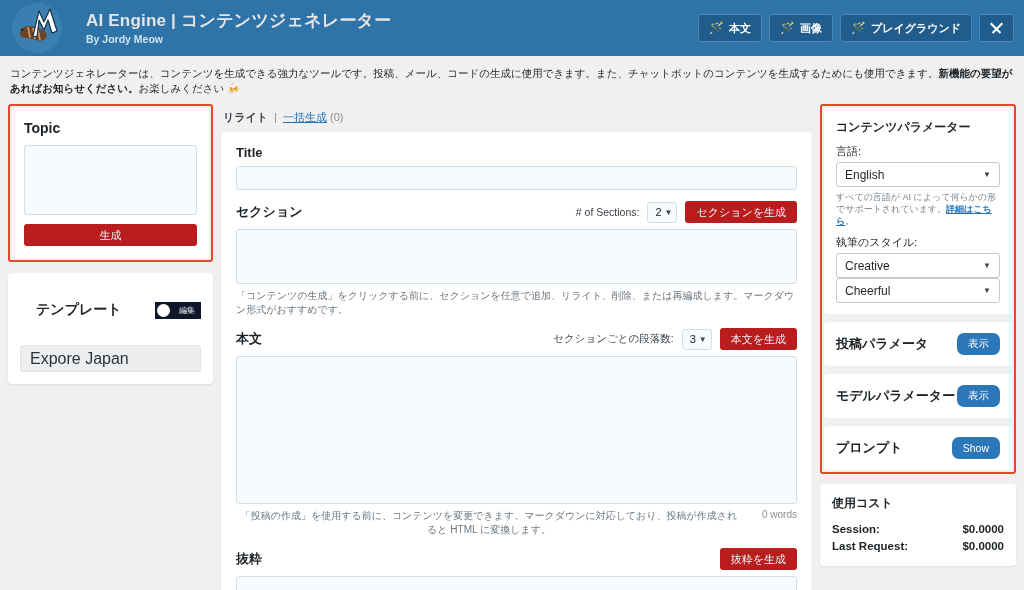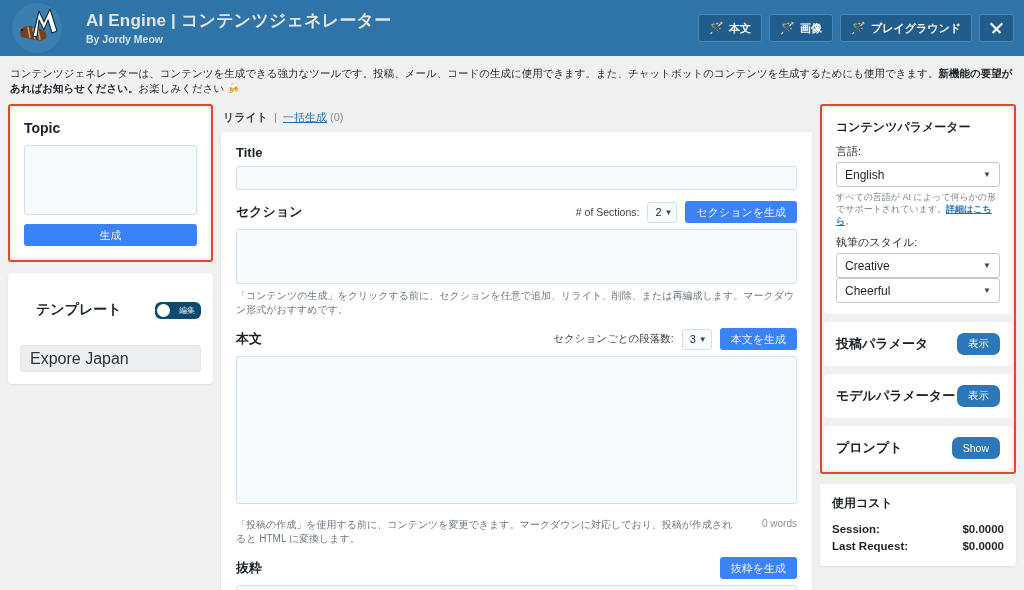--- a/index.html
+++ b/index.html
@@ -103,33 +103,33 @@
   }
   textarea.ta { line-height:16px; }
   .ta-topic { height:70px; }
   .ta-sections { height:55px; }
   .ta-body { height:148px; }
   .ta-excerpt { height:45px; }
   .ti-title { height:24px; padding:3px 8px; }
 
   .btn-pale {
     width:100%;
-    background:#3b82f6;
+    background:#b91c1c;
     color:#eef5fa;
     border:none; border-radius:3px;
     height:22px; font-size:11px; font-weight:normal;
     cursor:pointer;
     font-family:"Liberation Sans", sans-serif;
   }
   .btn-pale.sm { width:auto; padding:0 11px; height:22px; font-size:11px; }
 
   .tmpl-head { display:flex; align-items:center; justify-content:space-between; margin-bottom:10px;}
   .toggle {
-    width:46px; height:17px; border-radius:6px;
-    background:#0c4a6e; position:relative; cursor:pointer;
+    width:46px; height:17px; border-radius:0;
+    background:#0f172a; position:relative; cursor:pointer;
     display:flex; align-items:center; justify-content:flex-end;
   }
   .toggle .knob {
     position:absolute; left:2px; top:2px;
     width:13px; height:13px; border-radius:50%; background:#ffffff;
   }
   .toggle .lbl { font-size:8px; color:#e4e8ea; padding-right:6px; }
   .tmpl-select {
     background:#eceef0; border:1px solid #e2e4e7; border-radius:3px;
     height:27px; display:flex; align-items:center;
@@ -157,21 +157,21 @@
   .mini-select {
     background:#f7fbfd; border:1px solid #cfe0ea; border-radius:3px;
     height:21px; padding:0 4px 0 7px;
     font-size:11px; display:flex; align-items:center; gap:3px; cursor:pointer;
     color:#1d2327;
   }
   .chev { font-size:8px; color:#3c434a; }
   .hint {
     font-size:10px; color:#6c7781; margin:5px 0 0 0; line-height:14px;
   }
-  .hint-row { display:flex; justify-content:space-between; align-items:flex-start; gap:20px; margin-top:14px; }
+  .hint-row { display:flex; justify-content:space-between; align-items:flex-start; gap:20px; margin-top:5px;text-align:center; }
   .words { font-size:10px; color:#8c8f94; white-space:nowrap; }
 
   
   .rsec-label { font-size:11px; color:#1d2327; margin:8px 0 3px 0; }
   .rselect {
     width:100%; height:25px;
     background:#ffffff; border:1px solid #c3c9cf; border-radius:3px;
     display:flex; align-items:center; justify-content:space-between;
     padding:0 8px; font-size:12px; cursor:pointer; color:#1d2327;
   }

